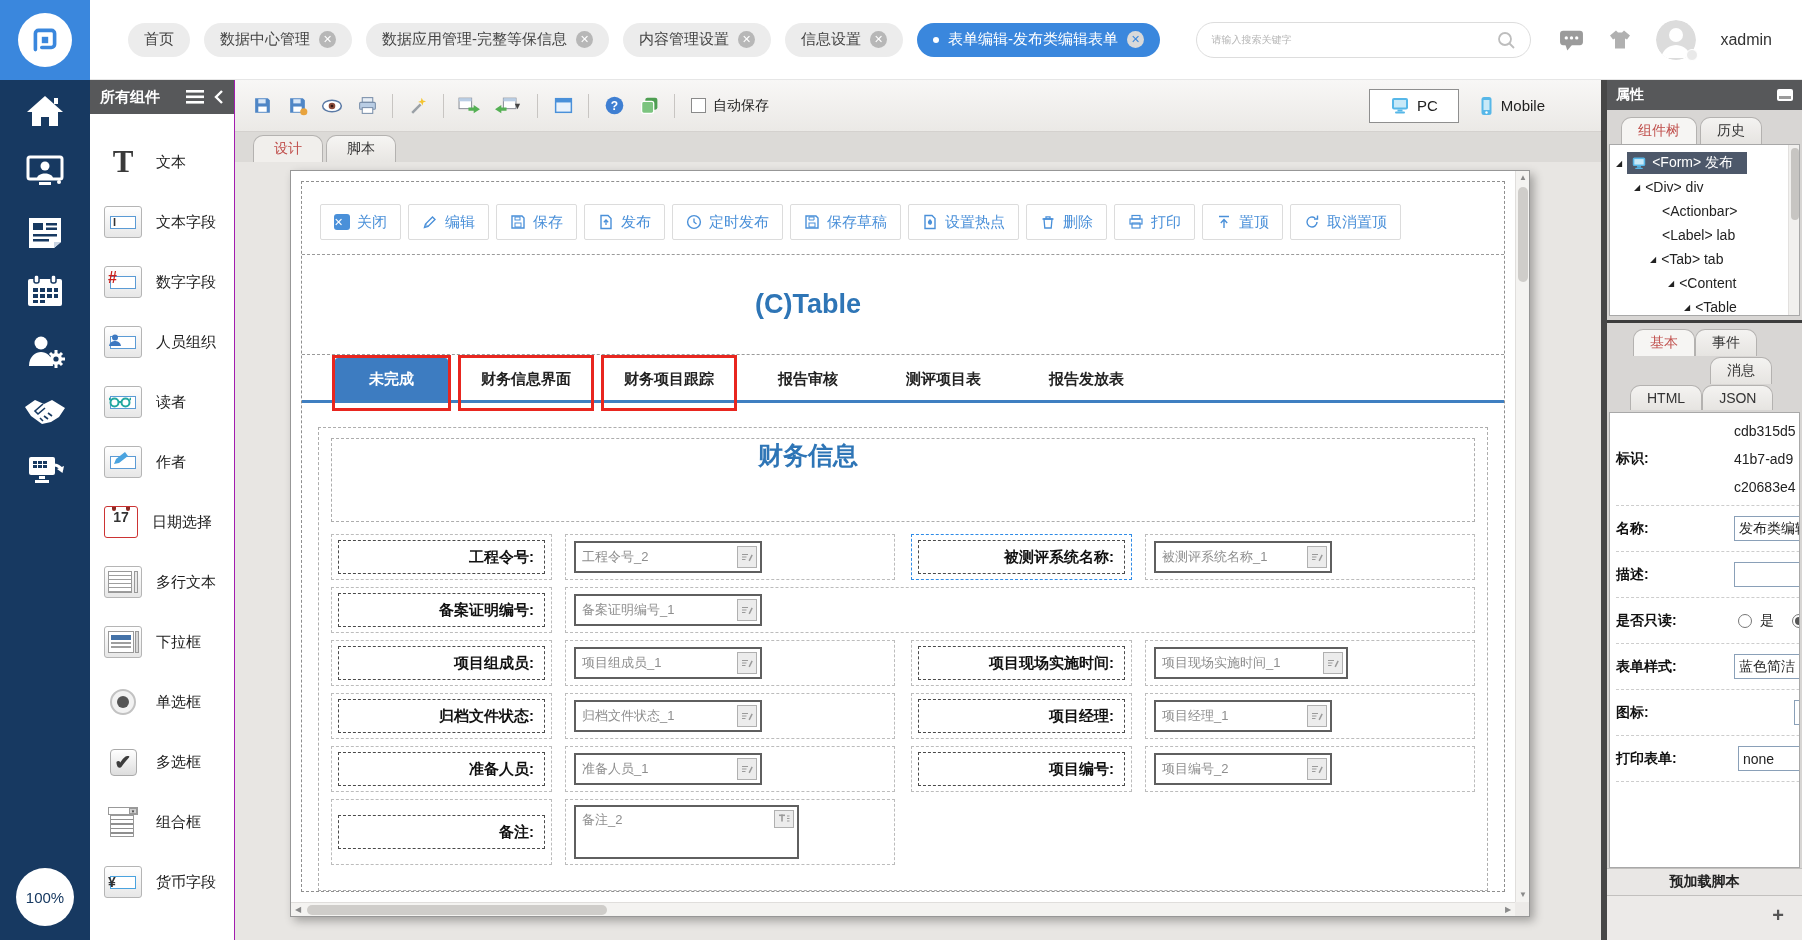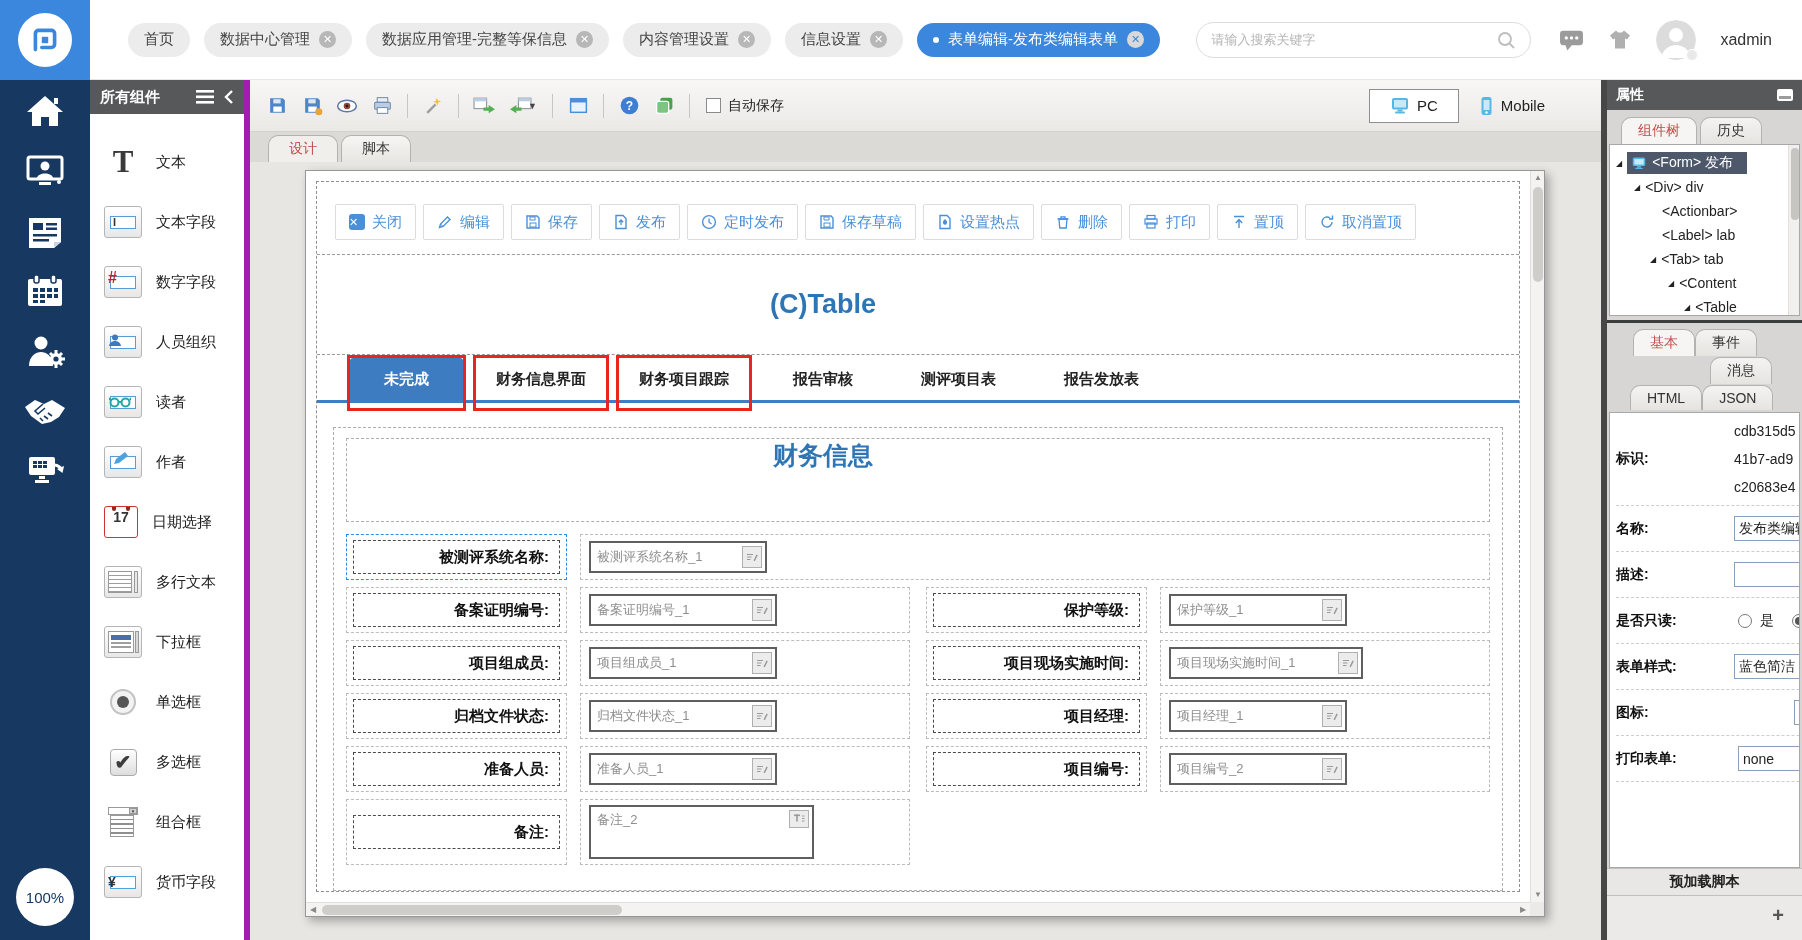--- a/index.html
+++ b/index.html
@@ -10,34 +10,34 @@
 .topbar{height:80px;flex:0 0 auto;display:flex;align-items:center;background:#fff;border-bottom:1px solid #e6e6e6}
 .logo{width:90px;height:80px;background:#3a87dd;display:flex;align-items:center;justify-content:center;flex:0 0 auto}
 .logo-circle{width:54px;height:54px;border-radius:50%;background:#fff;display:flex;align-items:center;justify-content:center}
 .crumbs{display:flex;align-items:center;gap:14px;margin-left:38px}
 .pill{background:#ececec;border-radius:17px;height:34px;padding:0 16px;display:inline-flex;align-items:center;gap:9px;font-size:15px;color:#444;white-space:nowrap;cursor:default}
 .pill .x{width:17px;height:17px;border-radius:50%;background:#b7b7b7;color:#fff;font-size:11px;line-height:17px;text-align:center;flex:0 0 auto}
 .pill.active{background:#3a87dd;color:#fff}
 .pill.active .x{background:#d9d9d9;color:#3a87dd}
 .dot{width:6px;height:6px;border-radius:50%;background:#fff;flex:0 0 auto}
 .search{margin-left:auto;width:335px;height:36px;border:1px solid #ddd;border-radius:18px;display:flex;align-items:center;padding:0 14px;gap:8px}
-.search input{border:none;outline:none;flex:1;font-size:13px;color:#666;background:transparent}
+.search input{border:none;outline:none;flex:1;font-size:10px;color:#666;background:transparent}
 .search input::placeholder{color:#b5b5b5}
 .topicons{display:flex;align-items:center;gap:24px;margin:0 30px 0 28px}
 .avatar-wrap{position:relative;width:40px;height:40px}
 .avatar-badge{position:absolute;right:-2px;bottom:-1px;width:12px;height:12px;border-radius:50%;background:#e9e9e9;border:1px solid #fff}
 .username{font-size:16px;color:#333}
 
 .main{flex:1;display:flex;min-height:0}
 
 .navrail{width:90px;background:#173961;display:flex;flex-direction:column;align-items:center;padding-top:10px;position:relative;flex:0 0 auto}
 .nav-item{width:44px;height:42px;margin-bottom:18px;display:flex;align-items:center;justify-content:center;cursor:pointer}
 .zoom-circle{position:absolute;bottom:14px;left:16px;width:58px;height:58px;border-radius:50%;background:#fff;color:#173961;display:flex;align-items:center;justify-content:center;font-size:15px}
 
-.comp-panel{width:160px;background:#fff;border-right:6px solid #a21caf;display:flex;flex-direction:column;flex:0 0 auto;overflow:hidden}
+.comp-panel{width:145px;background:#fff;border-right:1px solid #a21caf;display:flex;flex-direction:column;flex:0 0 auto;overflow:hidden}
 .comp-header{height:34px;background:#57585a;color:#fff;font-weight:bold;font-size:15px;display:flex;align-items:center;padding:0 10px;flex:0 0 auto}
 .comp-header .hicons{margin-left:auto;display:flex;align-items:center;gap:10px}
 .comp-list{flex:1;padding-top:18px;overflow:hidden}
 .comp-item{height:60px;display:flex;align-items:center;gap:14px;padding-left:14px;cursor:grab}
 .comp-label{font-size:15px;color:#222}
 .ci{width:38px;height:32px;border:1px solid #b5b5b5;border-radius:3px;background:linear-gradient(#ffffff,#e7e7e7);display:flex;align-items:center;justify-content:center;position:relative;flex:0 0 auto}
 .ci.noborder{border:none;background:none}
 .ci-field{width:26px;height:13px;border:1px solid #5b9bd5;background:#fff}
 .ci .glyph{position:absolute;left:3px;top:2px;font-weight:bold;font-size:16px}
 .ci-cal{width:34px;height:32px;border:1px solid #c33;border-radius:3px;background:#fff;overflow:hidden;text-align:center;flex:0 0 auto;position:relative}
@@ -667,20 +667,36 @@
               </div>
 
               <div class="content-zone">
                 <div class="form-outer">
                   <div class="section-box">
                     <span class="section-title">财务信息</span>
                   </div>
 
                   <div class="frow">
                     <div class="half">
+                        <div class="td-label">
+                          <div class="label-inner">工程令号:</div>
+                        </div>
+                        <div class="td-input">
+                          <span class="inp">
+                            <span class="inp-text">工程令号_2</span>
+                            <span class="inp-badge">
+                              <svg width="12" height="12" viewBox="0 0 12 12">
+                                <path d="M1 3.5h6M1 6h4.5M1 8.5h3.5" stroke="#9a9a9a"></path>
+                                <path d="M7.5 9.5l3-6 1.3.7-3 6z" fill="#9a9a9a"></path>
+                              </svg>
+                            </span>
+                          </span>
+                        </div>
+                      </div>
+                    <div class="half">
                         <div class="td-label selected">
                           <div class="label-inner">被测评系统名称:</div>
                         </div>
                         <div class="td-input">
                           <span class="inp" style="width:178px">
                             <span class="inp-text">被测评系统名称_1</span>
                             <span class="inp-badge">
                               <svg width="12" height="12" viewBox="0 0 12 12">
                                 <path d="M1 3.5h6M1 6h4.5M1 8.5h3.5" stroke="#9a9a9a"></path>
                                 <path d="M7.5 9.5l3-6 1.3.7-3 6z" fill="#9a9a9a"></path>
@@ -692,36 +708,20 @@
                   </div>
 
                   <div class="frow">
                     <div class="half">
                         <div class="td-label">
                           <div class="label-inner">备案证明编号:</div>
                         </div>
                         <div class="td-input">
                           <span class="inp">
                             <span class="inp-text">备案证明编号_1</span>
-                            <span class="inp-badge">
-                              <svg width="12" height="12" viewBox="0 0 12 12">
-                                <path d="M1 3.5h6M1 6h4.5M1 8.5h3.5" stroke="#9a9a9a"></path>
-                                <path d="M7.5 9.5l3-6 1.3.7-3 6z" fill="#9a9a9a"></path>
-                              </svg>
-                            </span>
-                          </span>
-                        </div>
-                      </div>
-                    <div class="half">
-                        <div class="td-label">
-                          <div class="label-inner">保护等级:</div>
-                        </div>
-                        <div class="td-input">
-                          <span class="inp" style="width:178px">
-                            <span class="inp-text">保护等级_1</span>
                             <span class="inp-badge">
                               <svg width="12" height="12" viewBox="0 0 12 12">
                                 <path d="M1 3.5h6M1 6h4.5M1 8.5h3.5" stroke="#9a9a9a"></path>
                                 <path d="M7.5 9.5l3-6 1.3.7-3 6z" fill="#9a9a9a"></path>
                               </svg>
                             </span>
                           </span>
                         </div>
                       </div>
                   </div>

